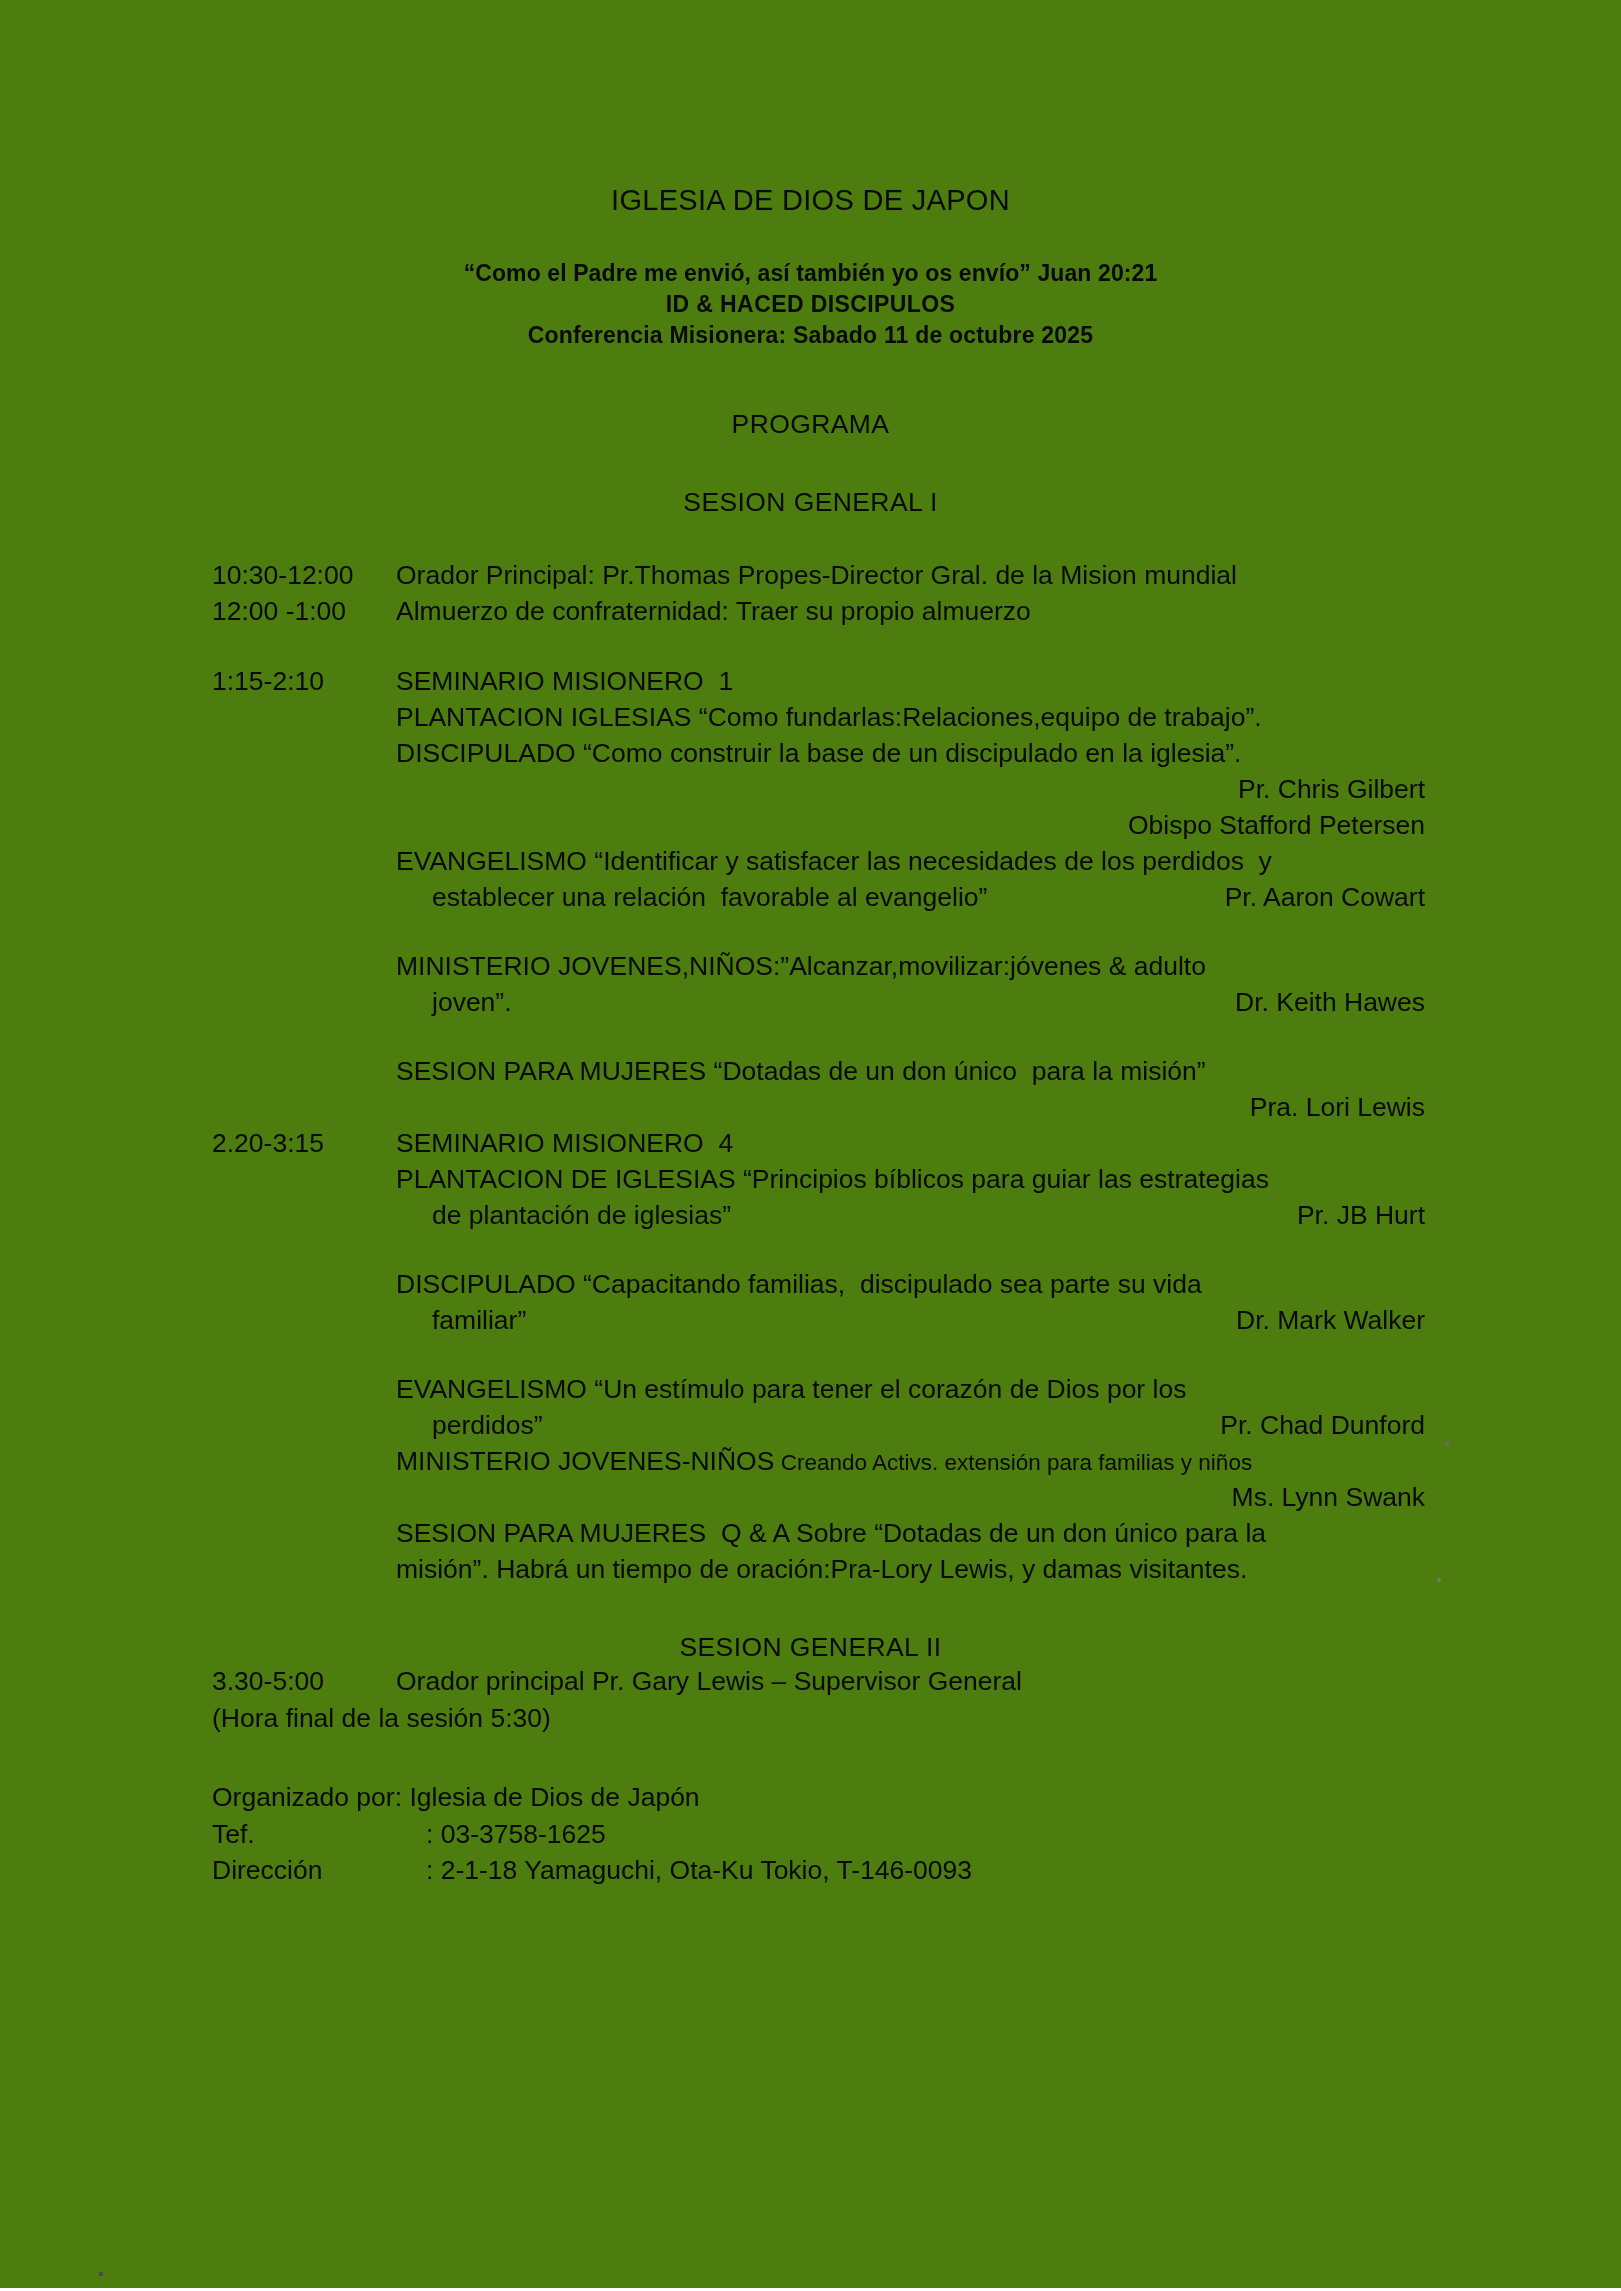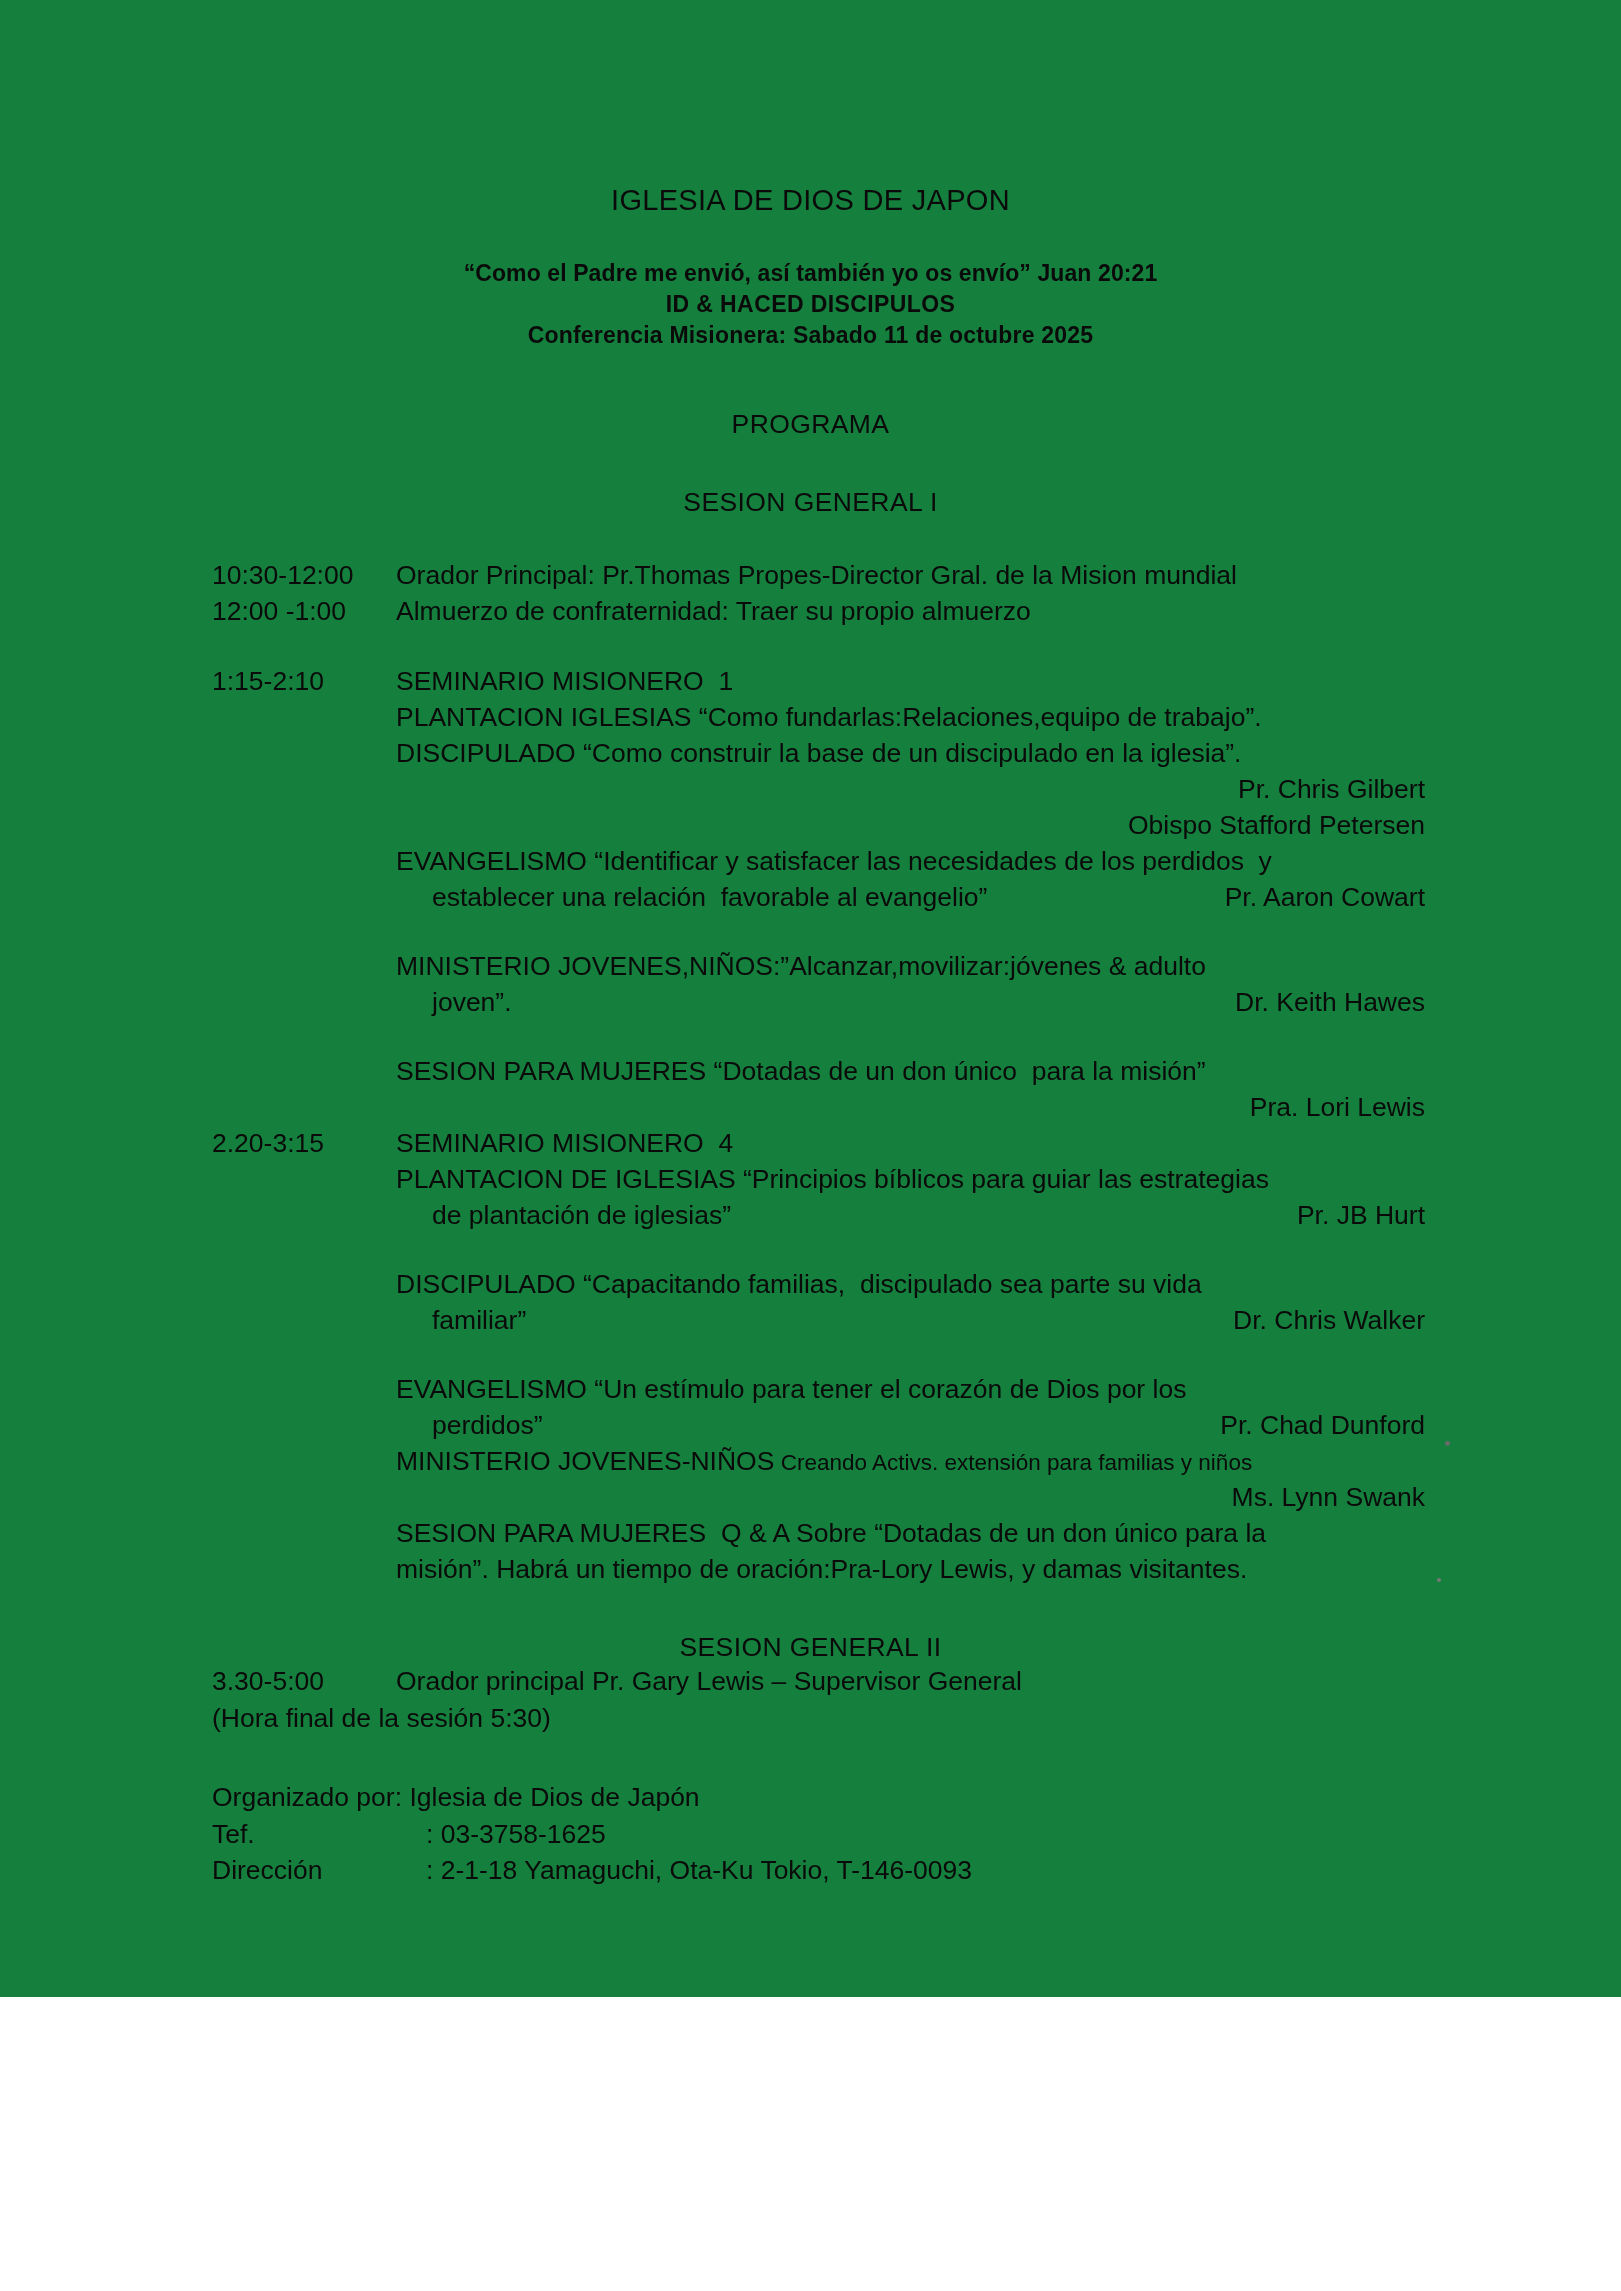--- a/index.html
+++ b/index.html
@@ -7,22 +7,22 @@
     padding: 0;
     background: #ffffff;
   }
   body {
     font-family: "Liberation Sans", sans-serif;
     color: #0a0a0a;
   }
   .page {
     position: relative;
     width: 1621px;
-    height: 1997px;
-    background: #15803d;
+    height: 2288px;
+    background: #4d7c0f;
     overflow: hidden;
   }
   .doc {
     position: absolute;
     left: 0;
     top: 0;
     width: 1621px;
   }
 
   
@@ -213,21 +213,21 @@
           <div class="split">
             <span class="ln">de plantación de iglesias”</span>
             <span class="nm">Pr. JB Hurt</span>
           </div>
 
           <div class="spacer-md"></div>
 
           <div class="ln">DISCIPULADO “Capacitando familias,  discipulado sea parte su vida</div>
           <div class="split">
             <span class="ln">familiar”</span>
-            <span class="nm">Dr. Chris Walker</span>
+            <span class="nm">Dr. Mark Walker</span>
           </div>
 
           <div class="spacer-md"></div>
 
           <div class="ln">EVANGELISMO “Un estímulo para tener el corazón de Dios por los</div>
           <div class="split">
             <span class="ln">perdidos”</span>
             <span class="nm">Pr. Chad Dunford</span>
           </div>
 

